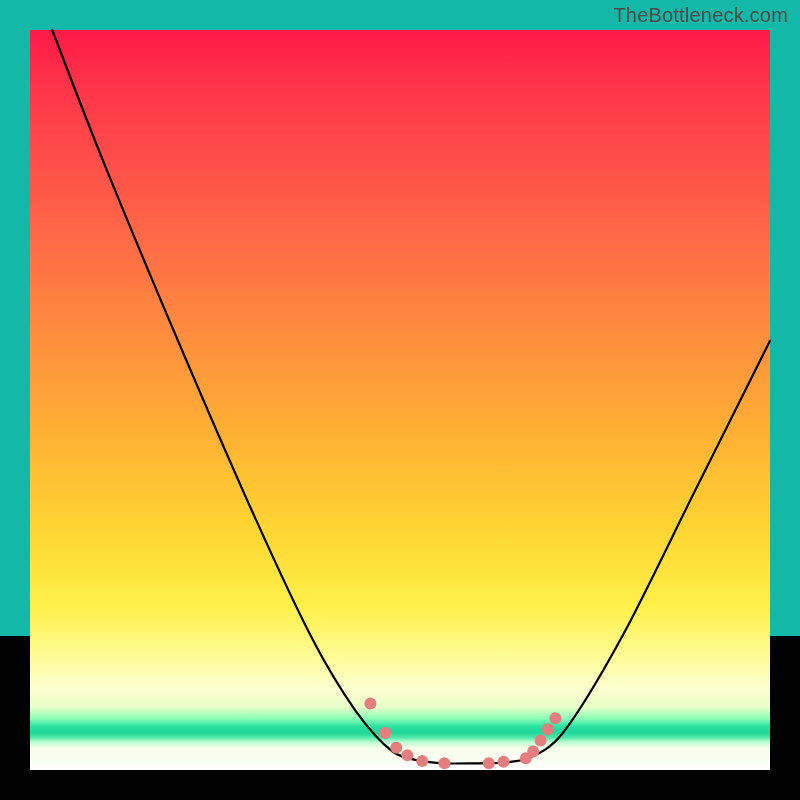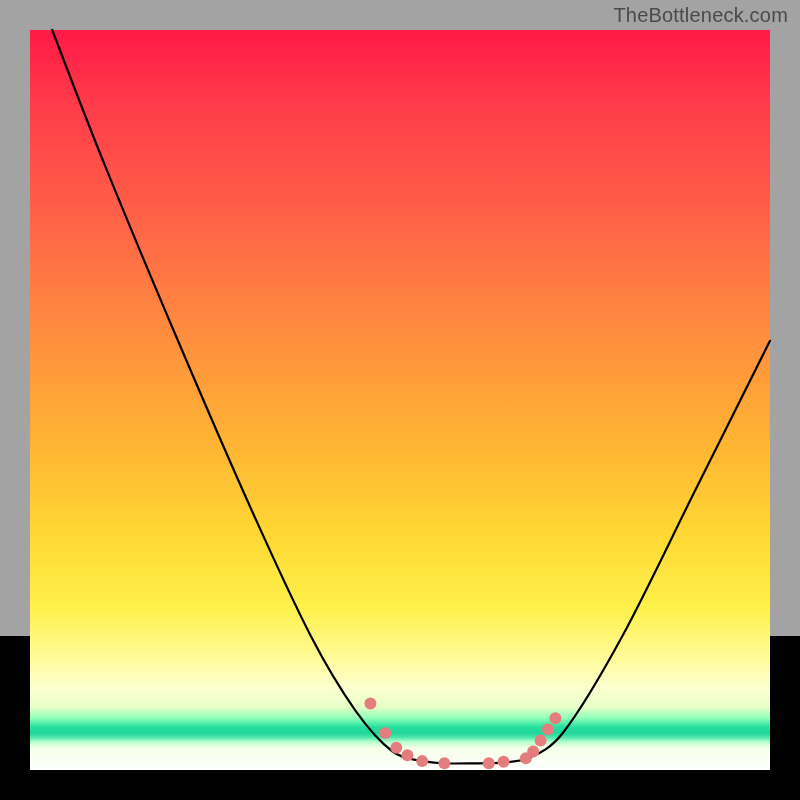--- a/index.html
+++ b/index.html
@@ -8,21 +8,21 @@
     width: 800px;
     height: 800px;
     background: #000;
     overflow: hidden;
     font-family: Arial, Helvetica, sans-serif;
   }
   .frame {
     position: relative;
     width: 800px;
     height: 636px;
-    background: #a3a3a3;
+    background: #14b8a6;
   }
   .plot {
     position: absolute;
     left: 30px;
     top: 30px;
     width: 740px;
     height: 740px;
     
     background: linear-gradient(
       to bottom,

